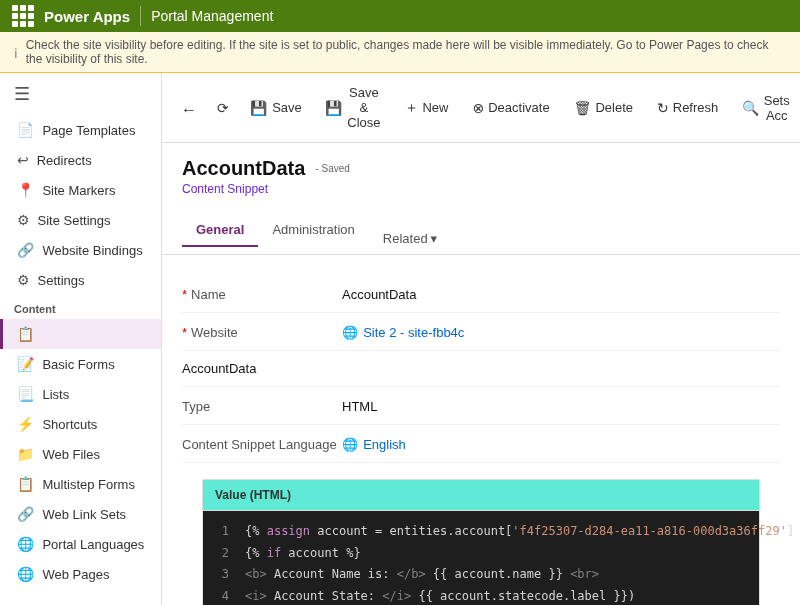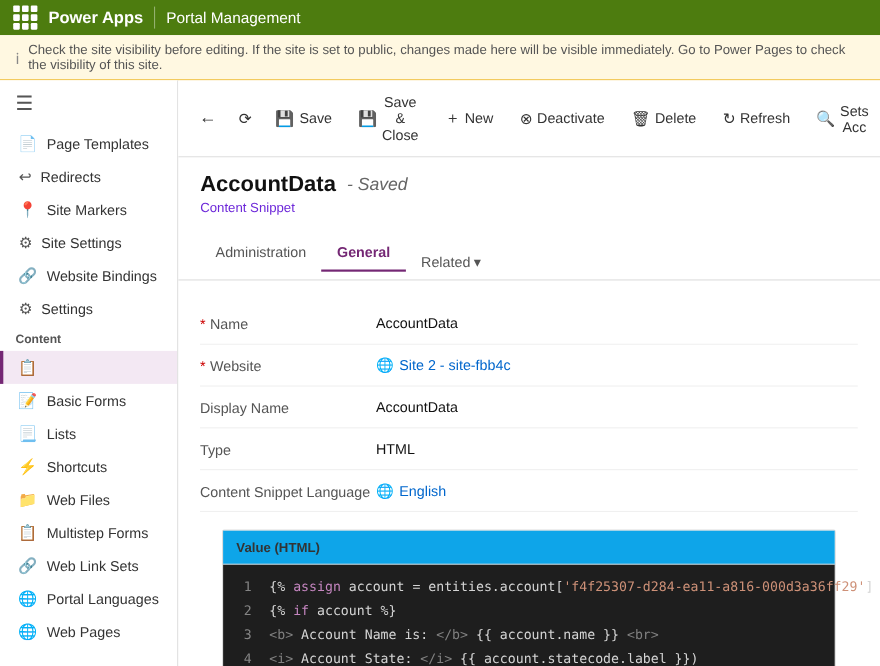--- a/index.html
+++ b/index.html
@@ -128,23 +128,22 @@
       display: flex;
       align-items: center;
       gap: 10px;
     }
     .page-title {
       font-size: 20px;
       font-weight: 600;
       color: #111;
     }
     .page-saved {
-      font-size: 16px;
+      font-size: 10px;
       color: #666;
-      font-style: italic;
     }
     .page-subtitle {
       font-size: 12px;
       color: #6d28d9;
       margin-top: 2px;
     }
 
     
     .tabs {
       display: flex;
@@ -177,21 +176,21 @@
     }
 
     
     .form-content {
       padding: 20px;
       flex: 1;
       overflow-y: auto;
     }
     .form-row {
       display: flex;
-      align-items: center;
+      align-items: flex-end;
       padding: 10px 0;
       border-bottom: 1px solid #f0f0f0;
     }
     .form-label {
       width: 160px;
       min-width: 160px;
       color: #555;
       font-size: 13px;
       padding-top: 2px;
     }
@@ -213,21 +212,21 @@
     }
     .globe-icon { color: #0066cc; }
 
     
     .code-section {
       margin: 16px 20px;
       border: 1px solid #ddd;
       border-radius: 2px;
     }
     .code-section-header {
-      background: #0ea5e9;
+      background: #5eead4;
       padding: 8px 12px;
       font-size: 12px;
       font-weight: 600;
       color: #333;
       border-bottom: 1px solid #ddd;
     }
     .code-editor {
       background: #1e1e1e;
       padding: 10px;
       font-family: 'Consolas', monospace;
@@ -382,22 +381,22 @@
 
     <div class="page-header">
       <div class="page-title-row">
         <span class="page-title">AccountData</span>
         <span class="page-saved">- Saved</span>
       </div>
       <div class="page-subtitle">Content Snippet</div>
     </div>
 
     <div class="tabs">
+      <div class="tab active">General</div>
       <div class="tab">Administration</div>
-      <div class="tab active">General</div>
       <div class="tab-dropdown">
         <span>Related</span>
         <span>▾</span>
       </div>
     </div>
 
     <div class="form-content">
 
       <div class="form-row">
         <div class="form-label">
@@ -410,21 +409,20 @@
         <div class="form-label">
           <span class="required-star">*</span>Website
         </div>
         <div class="form-value link">
           <span class="globe-icon">🌐</span>
           <span>Site 2 - site-fbb4c</span>
         </div>
       </div>
 
       <div class="form-row">
-        <div class="form-label">Display Name</div>
         <div class="form-value">AccountData</div>
       </div>
 
       <div class="form-row">
         <div class="form-label">Type</div>
         <div class="form-value">HTML</div>
       </div>
 
       <div class="form-row">
         <div class="form-label">Content Snippet Language</div>

